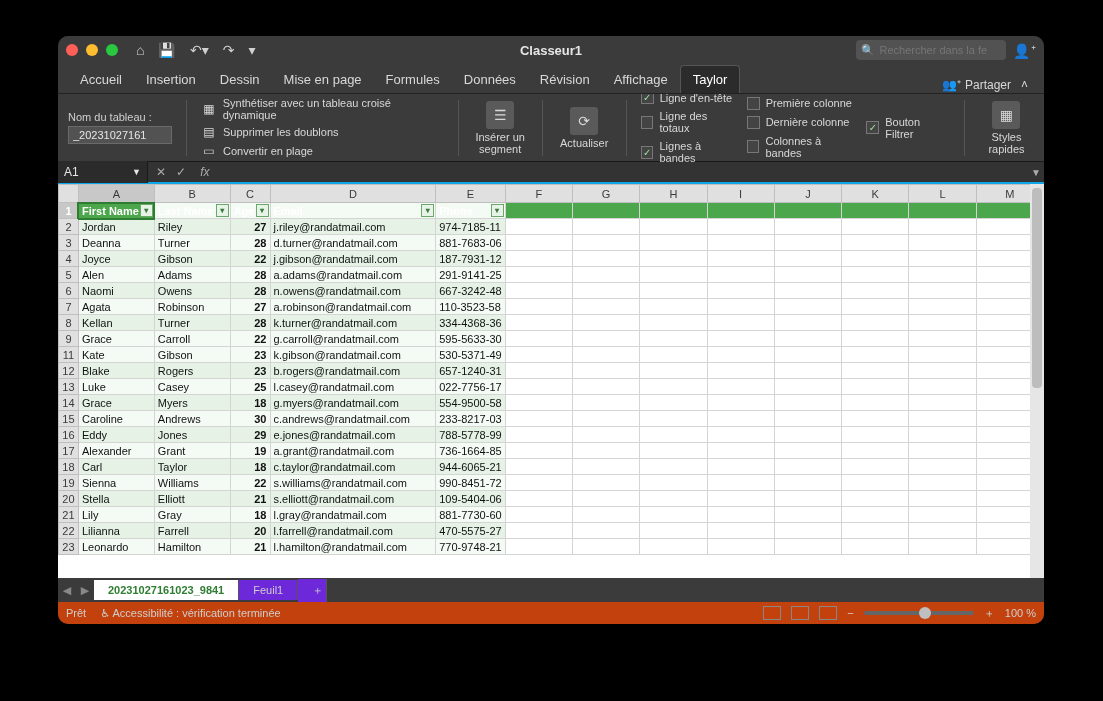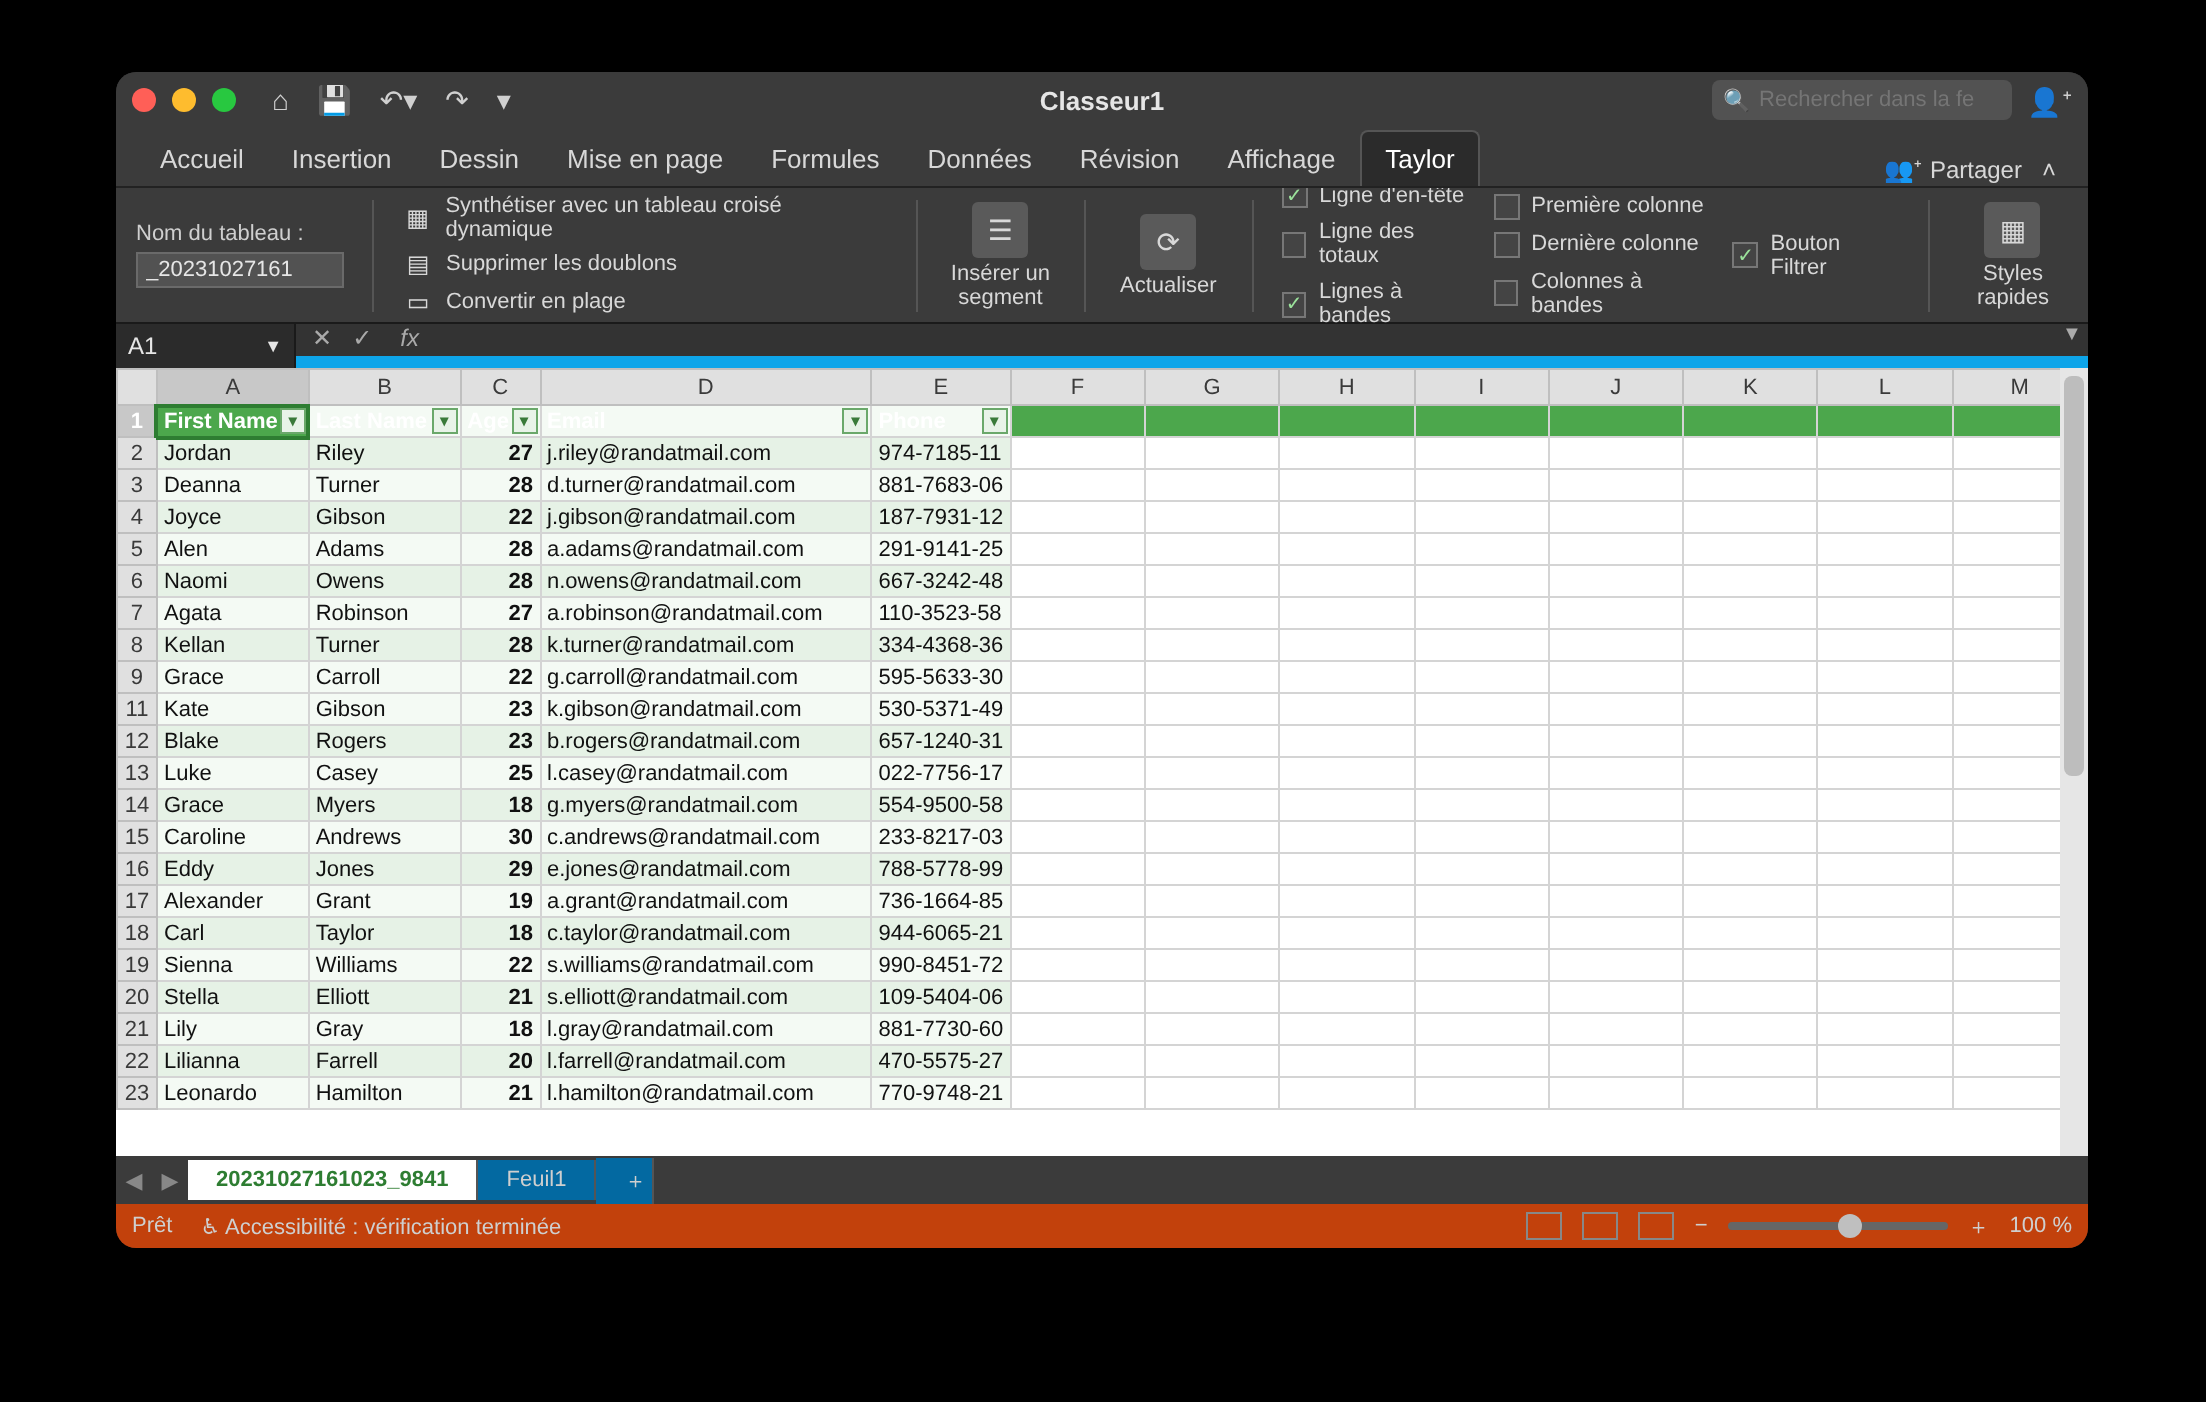--- a/index.html
+++ b/index.html
@@ -31,21 +31,21 @@
   .sep{ width:1px; height:56px; background:#555; margin:0 6px;}
   .tool-row{ display:flex; align-items:center; gap:6px; cursor:pointer;}
   .tool-row .ico{ width:16px; height:16px; display:inline-flex; align-items:center; justify-content:center; font-size:12px;}
   .bigbtn{ display:flex; flex-direction:column; align-items:center; gap:2px; width:56px; cursor:pointer;}
   .bigbtn .bigico{ width:28px; height:28px; background:#5a5a5a; border-radius:3px; display:flex; align-items:center; justify-content:center; font-size:14px;}
   .chk-col{ display:flex; flex-direction:column; gap:6px;}
   .chk{ display:flex; align-items:center; gap:6px; cursor:pointer;}
   .chkbox{ width:13px; height:13px; border:1px solid #777; background:#444; display:flex; align-items:center; justify-content:center; font-size:10px; color:#9be29b;}
   .chk.on .chkbox::after{content:"✓"; color:#9be29b;}
   
-  .fx-row{ height:22px; background:#333; display:flex; align-items:flex-start; border-bottom:6px solid #0ea5e9;}
+  .fx-row{ height:22px; background:#333; display:flex; align-items:center; border-bottom:2px solid #0ea5e9;}
   .namebox{ width:90px; height:22px; background:#2b2b2b; border-right:1px solid #1a1a1a; display:flex; align-items:center; justify-content:space-between; padding:0 6px; color:#e6e6e6; font-size:12px;}
   .fx-ctrls{ display:flex; align-items:center; gap:10px; padding:0 8px; color:#aaa; font-size:12px;}
   .fx-ctrls span{cursor:pointer;}
   .fx-label{ font-style:italic; color:#aaa; padding:0 4px;}
   .fx-input{ flex:1; background:transparent; border:none; outline:none; color:#e6e6e6; height:100%; padding:0 4px;}
   .fx-expand{ width:16px; color:#aaa; text-align:center; font-size:10px;}
   
   .sheet{ flex:1; background:#fff; display:flex; overflow:hidden; position:relative;}
   .sheet table{ border-collapse:collapse; table-layout:fixed;}
   .colhdr th, .rowhdr, .corner{ background:#e0e0e0; color:#3a3a3a; font-size:11px; font-weight:400; border:1px solid #bfbfbf; text-align:center; position:sticky;}
@@ -58,21 +58,21 @@
   
   .thdr td{ background:#4ca74c; color:#fff; font-weight:600; position:relative;}
   .thdr td .drop{ position:absolute; right:1px; top:1px; width:13px; height:13px; background:#e8f3e8; border:1px solid #6aa86a; color:#3a7a3a; font-size:8px; display:flex; align-items:center; justify-content:center; cursor:pointer;}
   tbody tr.band td.intable{ background:#e6f2e6;}
   tbody tr td.intable{ background:#f4faf4;}
   tbody tr.band td.intable:nth-child(2){} 
   td.sel{ outline:2px solid #2e7d32; outline-offset:-1px; background:#4ca74c !important;}
   
   .sheettabs{ height:24px; background:#3b3b3b; display:flex; align-items:center; color:#cfcfcf; font-size:11px;}
   .navarr{ width:18px; text-align:center; color:#888; cursor:pointer;}
-  .stab{ padding:4px 14px; background:#0369a1; color:#cfcfcf; cursor:pointer; border-right:1px solid #555;}
+  .stab{ padding:4px 14px; background:#6d28d9; color:#cfcfcf; cursor:pointer; border-right:1px solid #555;}
   .stab.active{ background:#fff; color:#2e7d32; font-weight:600;}
   .stab.add{ width:28px; text-align:center;}
   
   .status{ height:22px; background:#c2410c; display:flex; align-items:center; color:#cfcfcf; font-size:11px; padding:0 8px; gap:14px;}
   .status .right{ margin-left:auto; display:flex; align-items:center; gap:10px;}
   .view-ico{ width:18px; height:14px; border:1px solid #888; display:inline-block;}
   .slider{ width:110px; height:4px; background:#666; border-radius:2px; position:relative;}
   .slider .knob{ position:absolute; top:-4px; left:50%; width:12px; height:12px; background:#bfbfbf; border-radius:50%;}
   .scroll-v{ position:absolute; right:0; top:0; bottom:0; width:14px; background:#e6e6e6;}
   .scroll-v .thumb{ position:absolute; left:2px; right:2px; top:4px; height:200px; background:#bdbdbd; border-radius:4px;}

